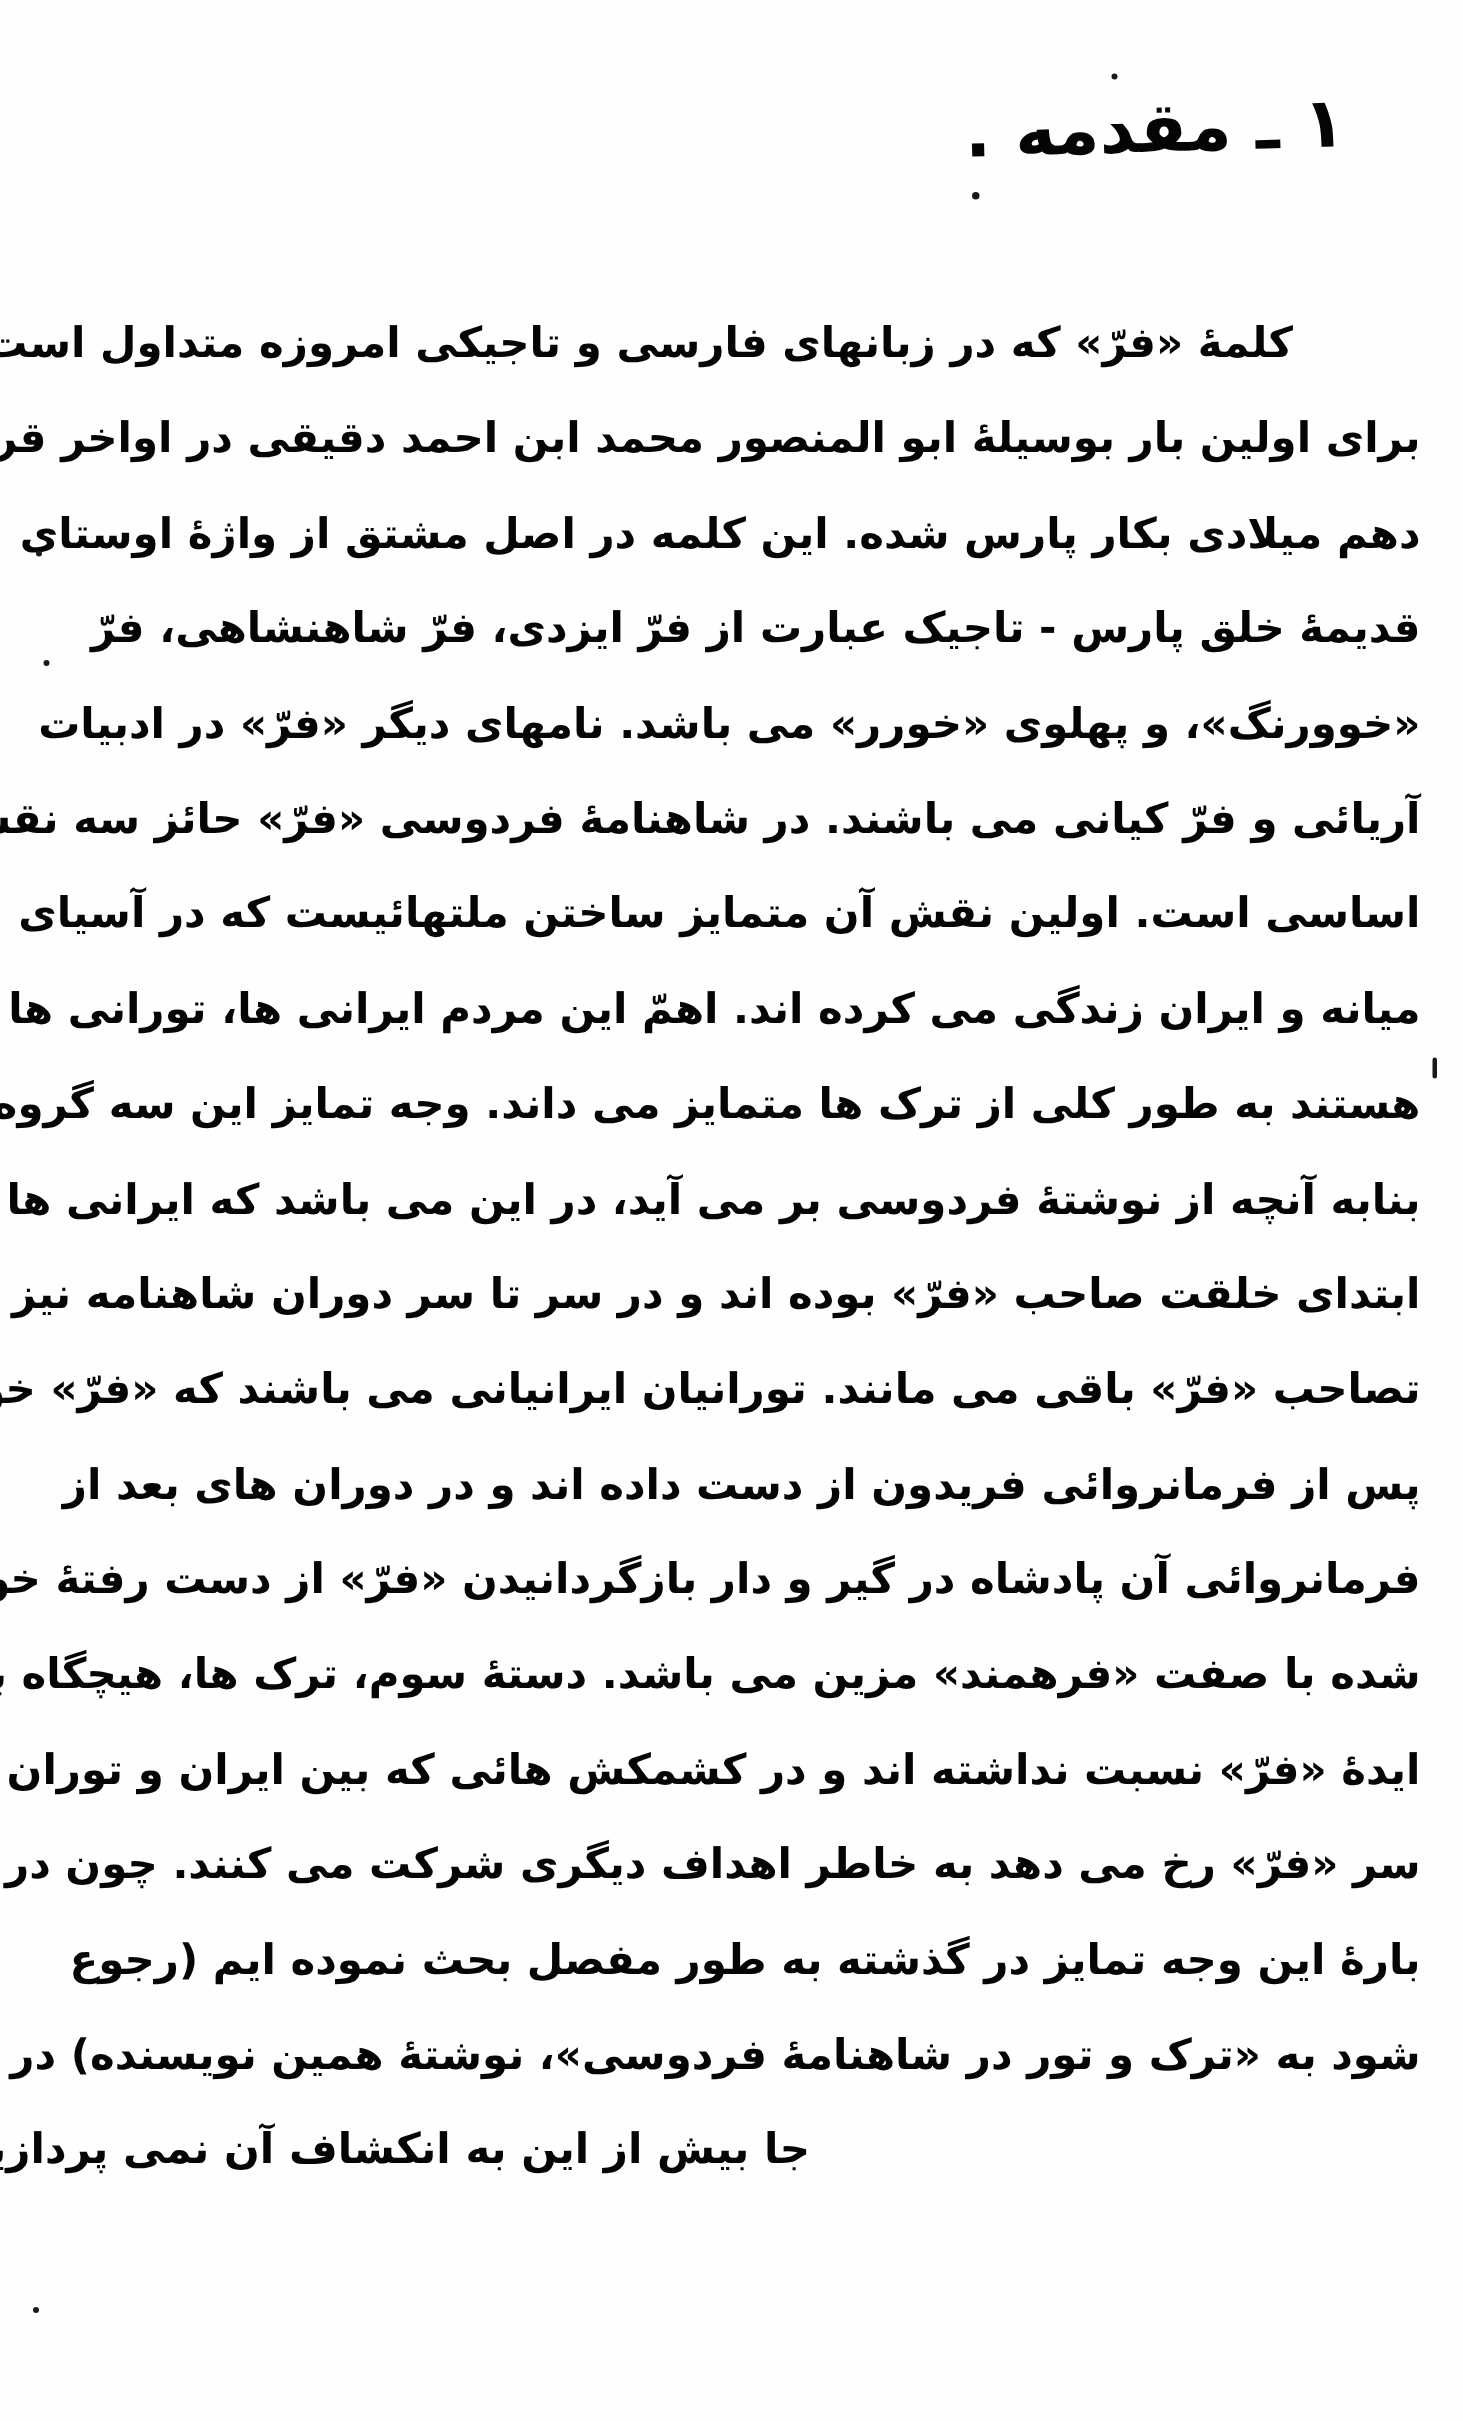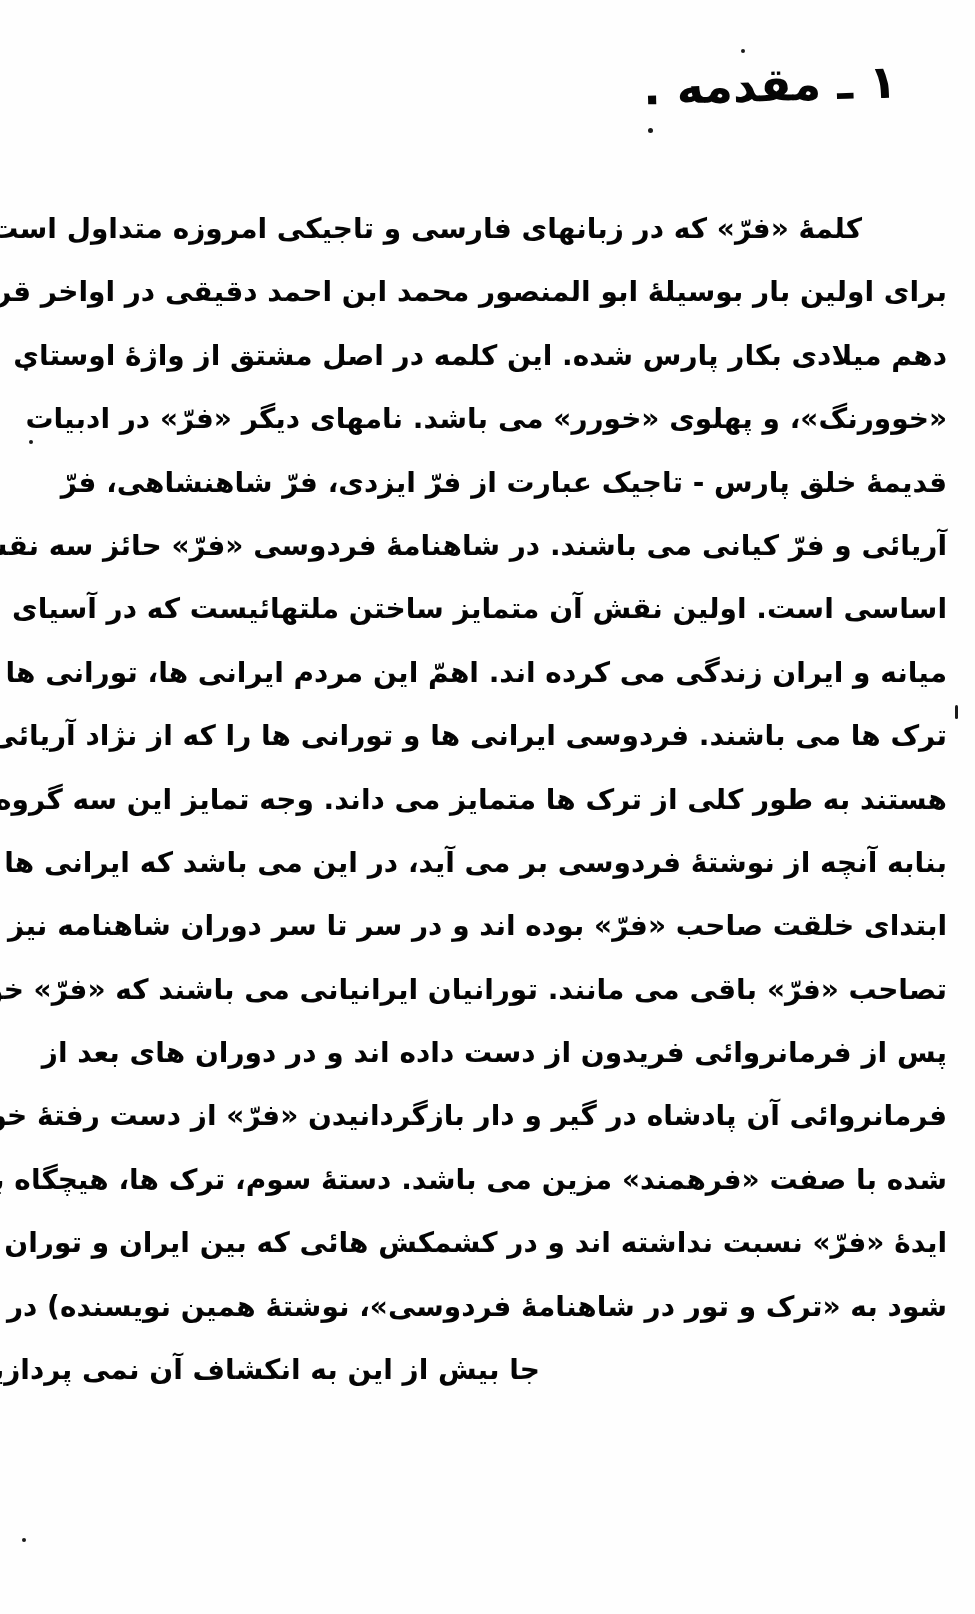--- a/index.html
+++ b/index.html
@@ -70,34 +70,35 @@
 <body>
 
 <div class="page">
 
   <div class="heading">۱ ـ مقدمه .</div>
 
   <div class="paragraph">
       <div class="line line-first">کلمهٔ «فرّ» که در زبانهای فارسی و تاجیکی امروزه متداول است،</div>
       <div class="line">برای اولین بار بوسیلهٔ ابو المنصور محمد ابن احمد دقیقی در اواخر قرن</div>
       <div class="line">دهم میلادی بکار پارس شده. این کلمه در اصل مشتق از واژهٔ اوستای</div>
+      <div class="line">قدیمهٔ خلق پارس - تاجیک عبارت از فرّ ایزدی، فرّ شاهنشاهی، فرّ</div>
       <div class="line">«خوورنگ»، و پهلوی «خورر» می باشد. نامهای دیگر «فرّ» در ادبیات</div>
-      <div class="line">قدیمهٔ خلق پارس - تاجیک عبارت از فرّ ایزدی، فرّ شاهنشاهی، فرّ</div>
       <div class="line">آریائی و فرّ کیانی می باشند. در شاهنامهٔ فردوسی «فرّ» حائز سه نقش</div>
       <div class="line">اساسی است. اولین نقش آن متمایز ساختن ملتهائیست که در آسیای</div>
       <div class="line">میانه و ایران زندگی می کرده اند. اهمّ این مردم ایرانی ها، تورانی ها و</div>
-      <div class="line">ترک ها می باشند. فردوسی ایرانی ها و تورانی ها را که از نژاد آریائی</div>
       <div class="line">هستند به طور کلی از ترک ها متمایز می داند. وجه تمایز این سه گروه،</div>
       <div class="line">بنابه آنچه از نوشتهٔ فردوسی بر می آید، در این می باشد که ایرانی ها از</div>
       <div class="line">ابتدای خلقت صاحب «فرّ» بوده اند و در سر تا سر دوران شاهنامه نیز در</div>
       <div class="line">تصاحب «فرّ» باقی می مانند. تورانیان ایرانیانی می باشند که «فرّ» خود را</div>
       <div class="line">پس از فرمانروائی فریدون از دست داده اند و در دوران های بعد از</div>
       <div class="line">فرمانروائی آن پادشاه در گیر و دار بازگردانیدن «فرّ» از دست رفتهٔ خود</div>
       <div class="line">شده با صفت «فرهمند» مزین می باشد. دستهٔ سوم، ترک ها، هیچگاه با</div>
       <div class="line">ایدهٔ «فرّ» نسبت نداشته اند و در کشمکش هائی که بین ایران و توران بر</div>
+      <div class="line">سر «فرّ» رخ می دهد به خاطر اهداف دیگری شرکت می کنند. چون در</div>
+      <div class="line">بارهٔ این وجه تمایز در گذشته به طور مفصل بحث نموده ایم (رجوع</div>
       <div class="line">شود به «ترک و تور در شاهنامهٔ فردوسی»، نوشتهٔ همین نویسنده) در این</div>
       <div class="line line-last">جا بیش از این به انکشاف آن نمی پردازیم.</div>
     </div>
 
   <span class="speck s0"></span>
   <span class="speck s1"></span>
   <span class="speck s2"></span>
   <span class="speck s3"></span>
   <span class="speck s4"></span>
   <span class="speck s5"></span>

